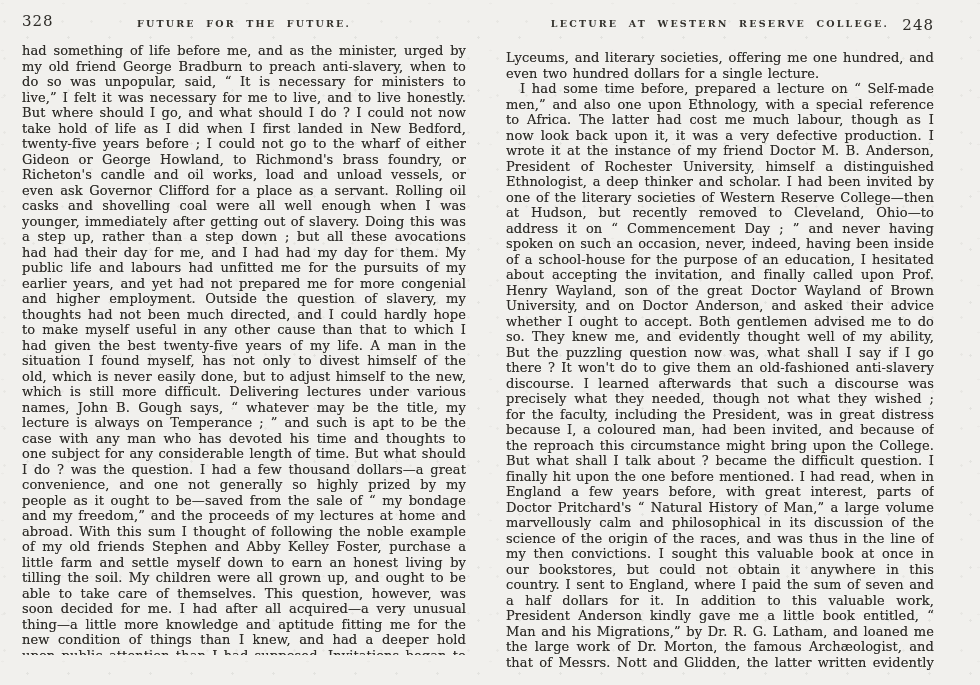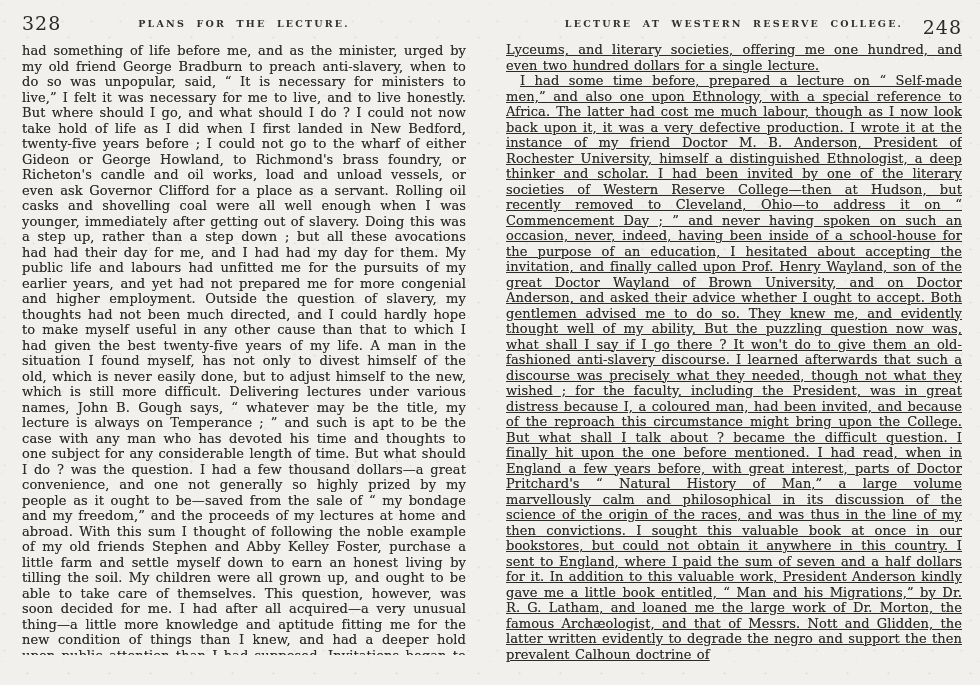--- a/index.html
+++ b/index.html
@@ -26,30 +26,30 @@
     width: 980px;
     height: 685px;
   }
   .page {
     box-sizing: border-box;
     width: 490px;
     height: 685px;
     position: relative;
   }
   .page.left  { padding: 12px 24px 0 22px; }
-  .page.right { padding: 12px 18px 0 16px; }
+  .page.right { padding: 12px 46px 0 16px; }
 
   .running-header {
     position: relative;
     height: 30px;
   }
   .page-num {
     position: absolute;
     top: 0;
-    font-size: 19px;
+    font-size: 15px;
     letter-spacing: 1px;
     font-weight: 400;
   }
   .page.left  .page-num { left: 0; }
   .page.right .page-num { right: 0; top: 4px; }
   .running-title {
     position: absolute;
     left: 0;
     right: 0;
     top: 6px;
@@ -64,33 +64,33 @@
   .body-text {
     font-size: 13px;
     line-height: 15.5px;
     text-align: justify;
     word-spacing: 1px;
     letter-spacing: 0.1px;
     overflow: hidden;
     text-shadow: 0 0 0.4px rgba(45,43,39,0.55);
   }
   .page.left  .body-text { height: 612px; margin-top: 1px; }
-  .page.right .body-text { height: 622px; margin-top: 0; text-decoration: underline; }
+  .page.right .body-text { height: 622px; margin-top: 8px; }
   .body-text p { margin: 0; }
   .body-text p.indent { text-indent: 14px; }
 </style>
 </head>
 <body>
 
 <div class="spread">
 
   <section class="page left">
     <header class="running-header">
       <span class="page-num">328</span>
-      <span class="running-title">PLANS FOR THE LECTURE.</span>
+      <span class="running-title">FUTURE FOR THE FUTURE.</span>
     </header>
     <div class="body-text">
       <p>had something of life before me, and as the minister, urged by my old friend George Bradburn to preach anti-slavery, when to do so was unpopular, said, “ It is necessary for ministers to live,” I felt it was necessary for me to live, and to live honestly.  But where should I go, and what should I do ?  I could not now take hold of life as I did when I first landed in New Bedford, twenty-five years before ; I could not go to the wharf of either Gideon or George Howland, to Richmond's brass foundry, or Richeton's candle and oil works, load and unload vessels, or even ask Governor Clifford for a place as a servant.  Rolling oil casks and shovelling coal were all well enough when I was younger, immediately after getting out of slavery.  Doing this was a step up, rather than a step down ; but all these avocations had had their day for me, and I had had my day for them.  My public life and labours had unfitted me for the pursuits of my earlier years, and yet had not prepared me for more congenial and higher employment.  Outside the question of slavery, my thoughts had not been much directed, and I could hardly hope to make myself useful in any other cause than that to which I had given the best twenty-five years of my life.  A man in the situation I found myself, has not only to divest himself of the old, which is never easily done, but to adjust himself to the new, which is still more difficult.  Delivering lectures under various names, John B. Gough says, “ whatever may be the title, my lecture is always on Temperance ; ” and such is apt to be the case with any man who has devoted his time and thoughts to one subject for any considerable length of time.  But what should I do ? was the question.  I had a few thousand dollars—a great convenience, and one not generally so highly prized by my people as it ought to be—saved from the sale of “ my bondage and my freedom,” and the proceeds of my lectures at home and abroad. With this sum I thought of following the noble example of my old friends Stephen and Abby Kelley Foster, purchase a little farm and settle myself down to earn an honest living by tilling the soil. My children were all grown up, and ought to be able to take care of themselves.  This question, however, was soon decided for me. I had after all acquired—a very unusual thing—a little more knowledge and aptitude fitting me for the new condition of things than I knew, and had a deeper hold upon public attention than I had supposed.  Invitations began to pour in upon me from colleges,</p>
     </div>
   </section>
 
   <section class="page right">
     <header class="running-header">
       <span class="running-title">LECTURE AT WESTERN RESERVE COLLEGE.</span>
       <span class="page-num">248</span>

